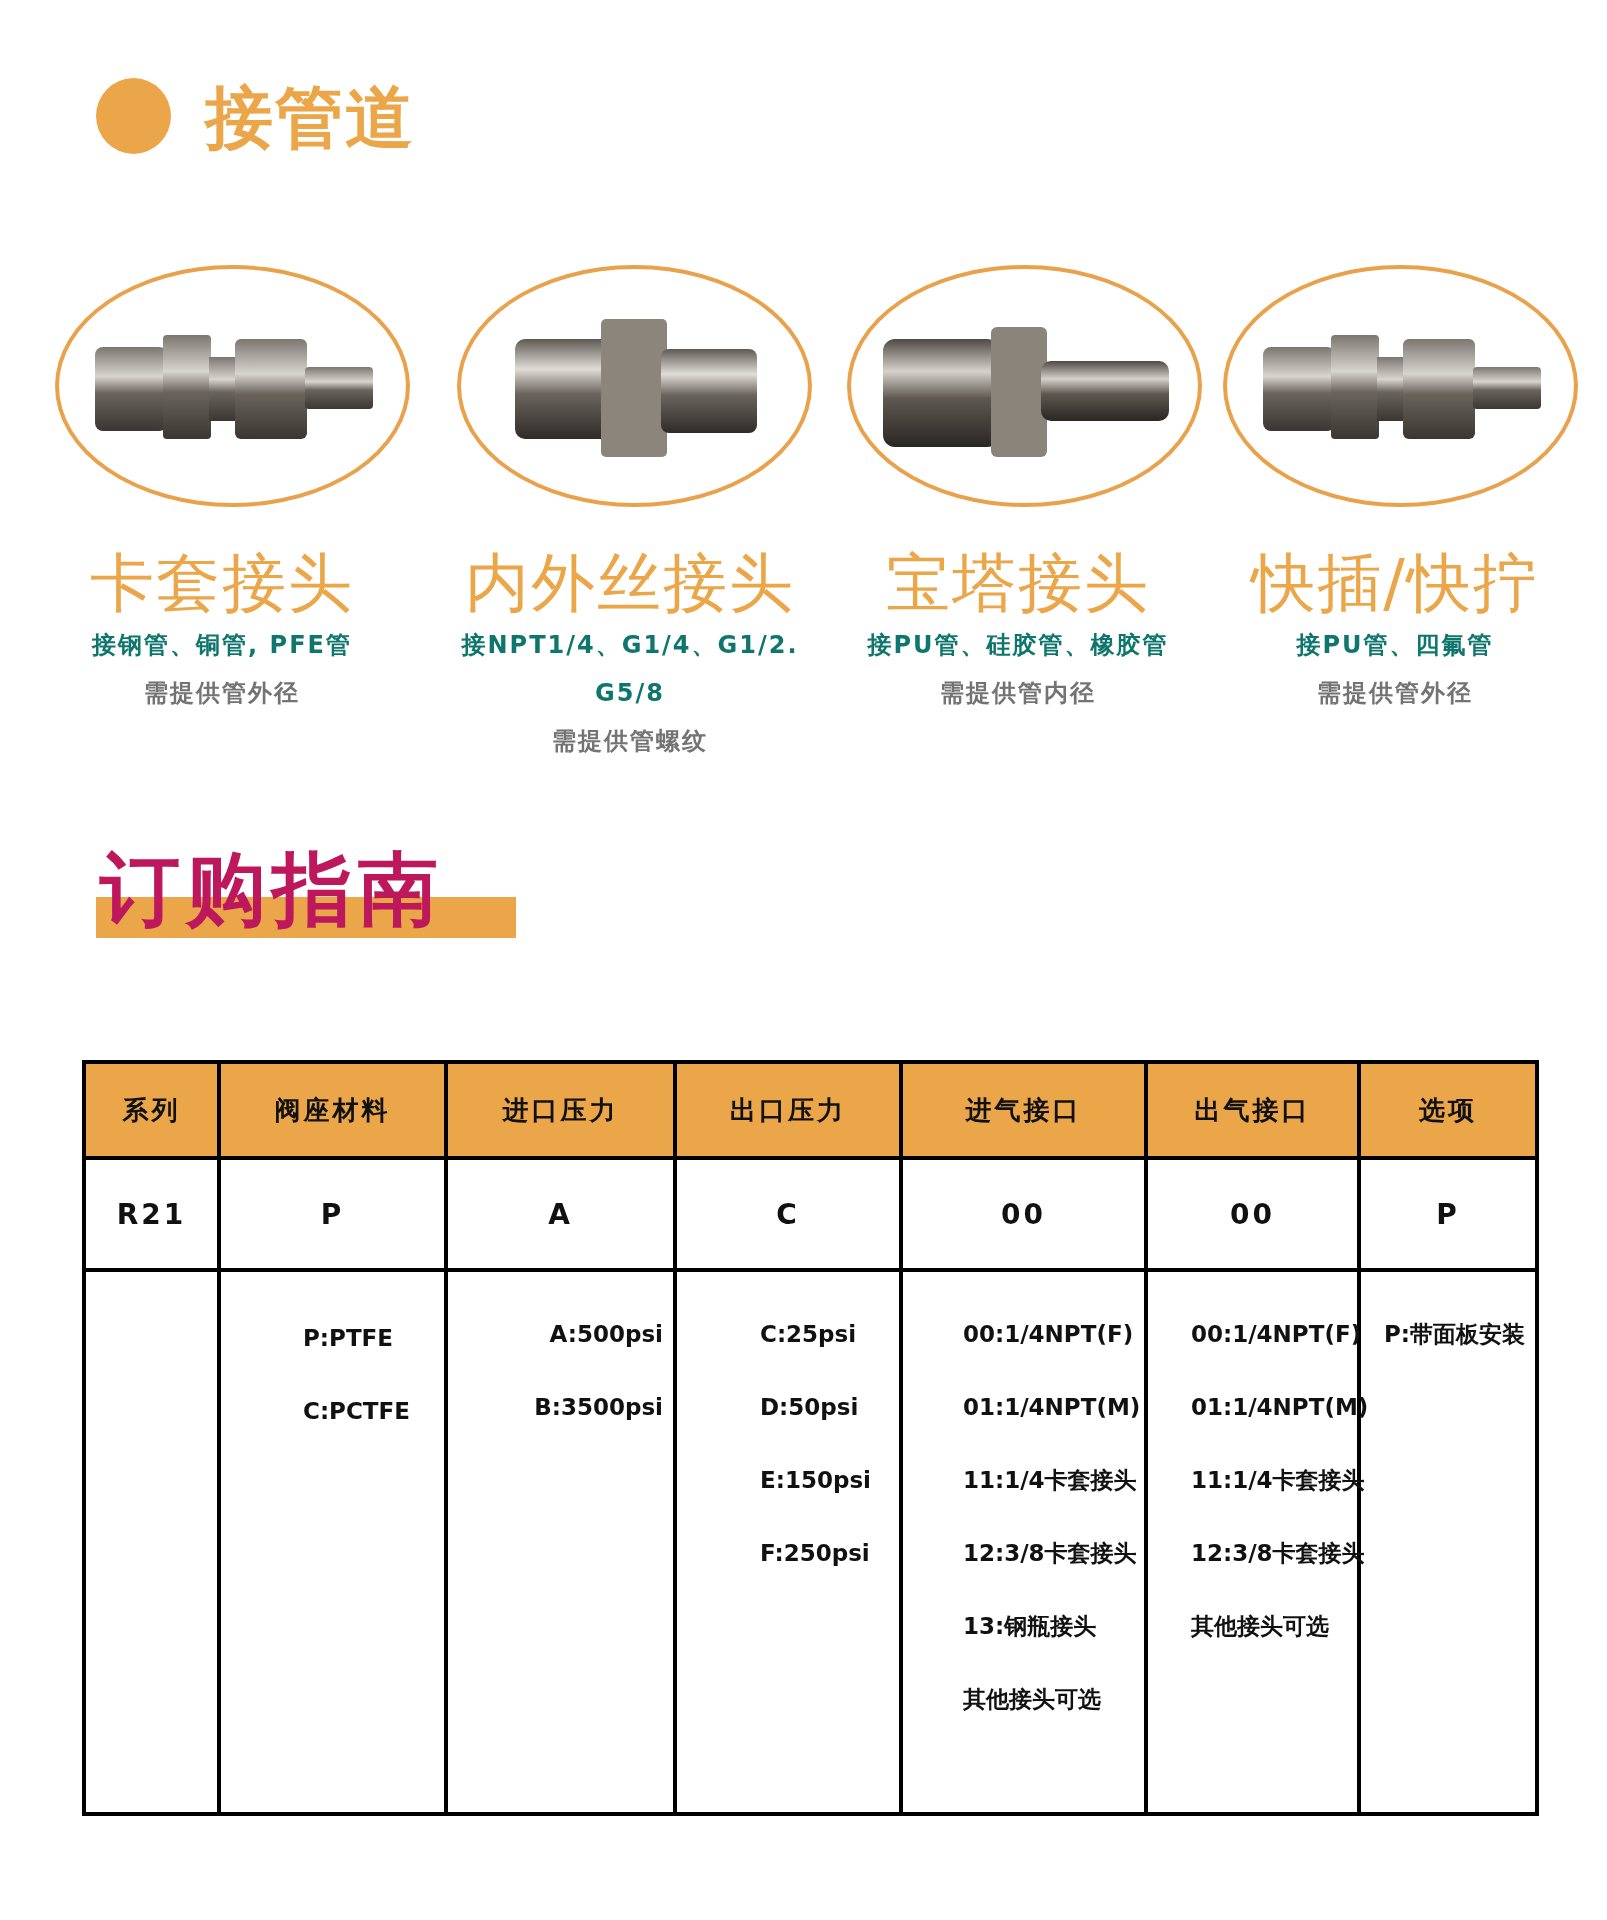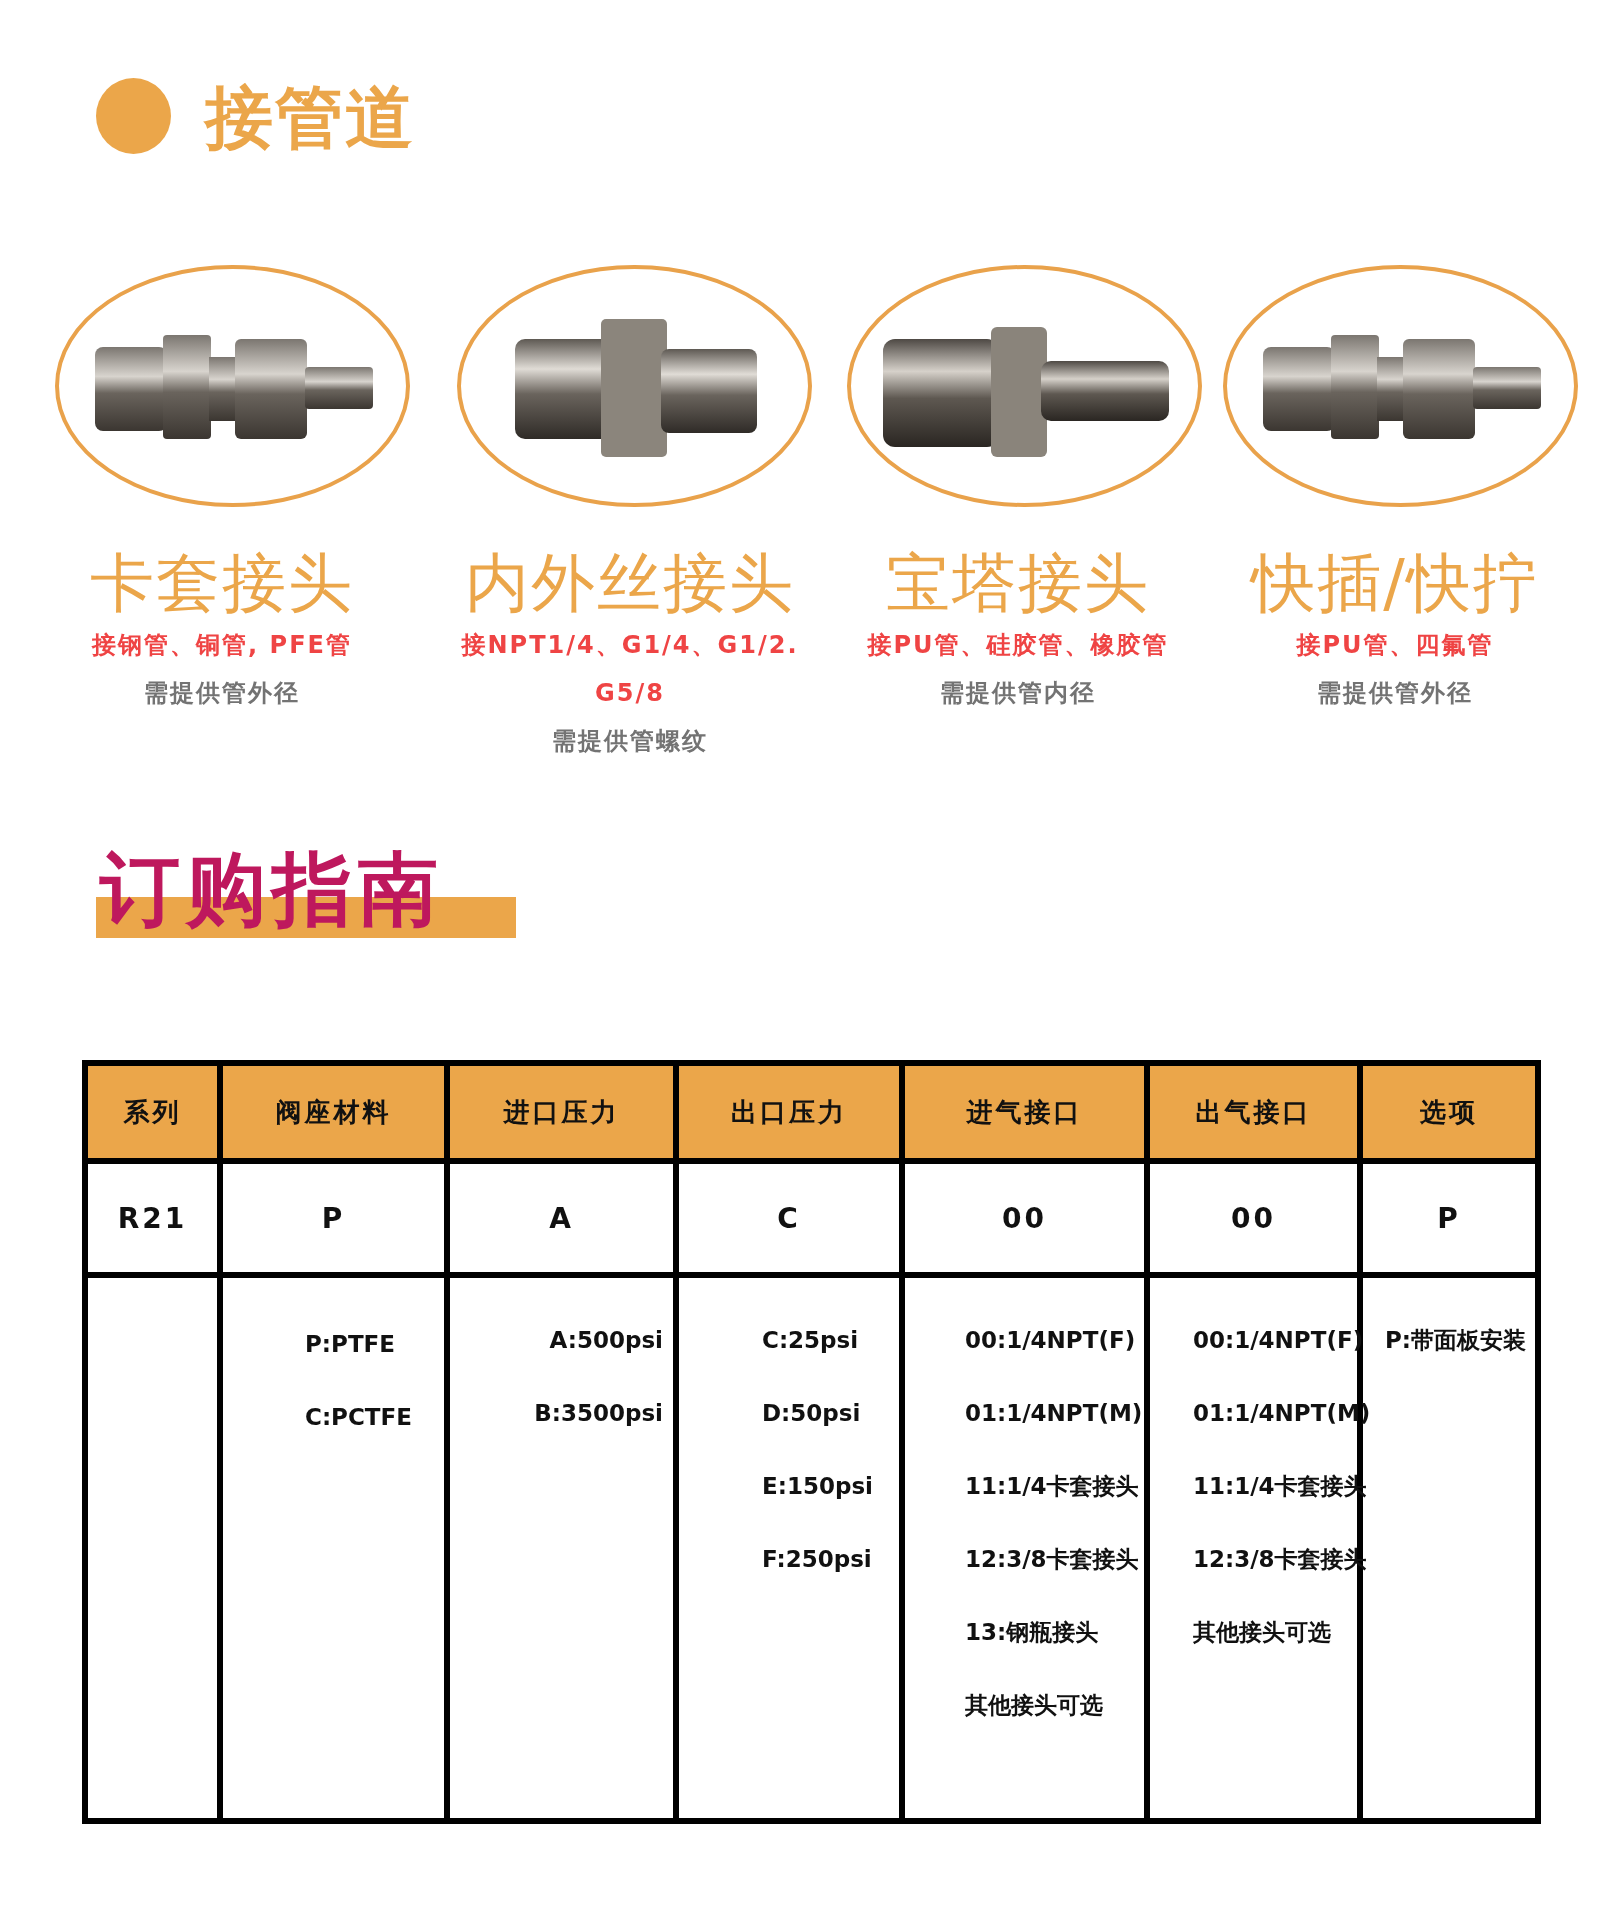--- a/index.html
+++ b/index.html
@@ -7,28 +7,28 @@
          font-family:"DejaVu Sans", "Liberation Sans", sans-serif; color:#111; }
   .abs { position:absolute; }
   .circle-bullet { left:96px; top:78px; width:75px; height:76px; border-radius:50%; background:#EBA64A; }
   .section-title { left:205px; top:78px; font-size:68px; font-weight:bold; color:#EBA64A; letter-spacing:2px; line-height:80px;text-align:right; }
 
   .ellipse { width:347px; height:234px; border:4px solid #E9A24B; border-radius:50%; background:#fff; }
   .fitting { position:absolute; left:0; top:0; width:100%; height:100%; }
 
   .conn-col { position:absolute; text-align:center; }
   .conn-title { font-size:64px; font-weight:normal; color:#EBA64A; line-height:76px; white-space:nowrap; letter-spacing:2px; }
-  .conn-desc { font-size:24px; font-weight:bold; color:#ef4444; line-height:48px; letter-spacing:2px; white-space:nowrap; }
+  .conn-desc { font-size:24px; font-weight:bold; color:#0f766e; line-height:48px; letter-spacing:2px; white-space:nowrap; }
   .conn-note { font-size:24px; font-weight:bold; color:#737373; line-height:48px; letter-spacing:2px; white-space:nowrap; }
 
   .guide-bar { left:96px; top:897px; width:420px; height:41px; background:#EBA64A; }
   .guide-title { left:100px; top:840px; font-size:80px; font-weight:bold; color:#be185d; line-height:100px; letter-spacing:6px; }
 
   table.order { position:absolute; left:82px; top:1060px; width:1453px; border-collapse:collapse; table-layout:fixed; }
-  table.order td, table.order th { border:6px solid #000000; text-align:center; padding:0; }
+  table.order td, table.order th { border:4px solid #000000; text-align:center; padding:0; }
   table.order th { background:#EBA64A; height:92px; font-size:26px; font-weight:bold; letter-spacing:3px; }
   table.order tr.code td { height:108px; font-size:28px; font-weight:bold; letter-spacing:3px;margin-top:40px; }
   table.order tr.detail td { height:540px; vertical-align:top; text-align:left; }
   .opt-list { list-style:none; margin:10px; padding:0; }
   .opt-list li { font-size:23px; font-weight:bold; line-height:73px; white-space:nowrap; }
 </style>
 </head>
 <body>
 
 <div class="abs circle-bullet"></div>

